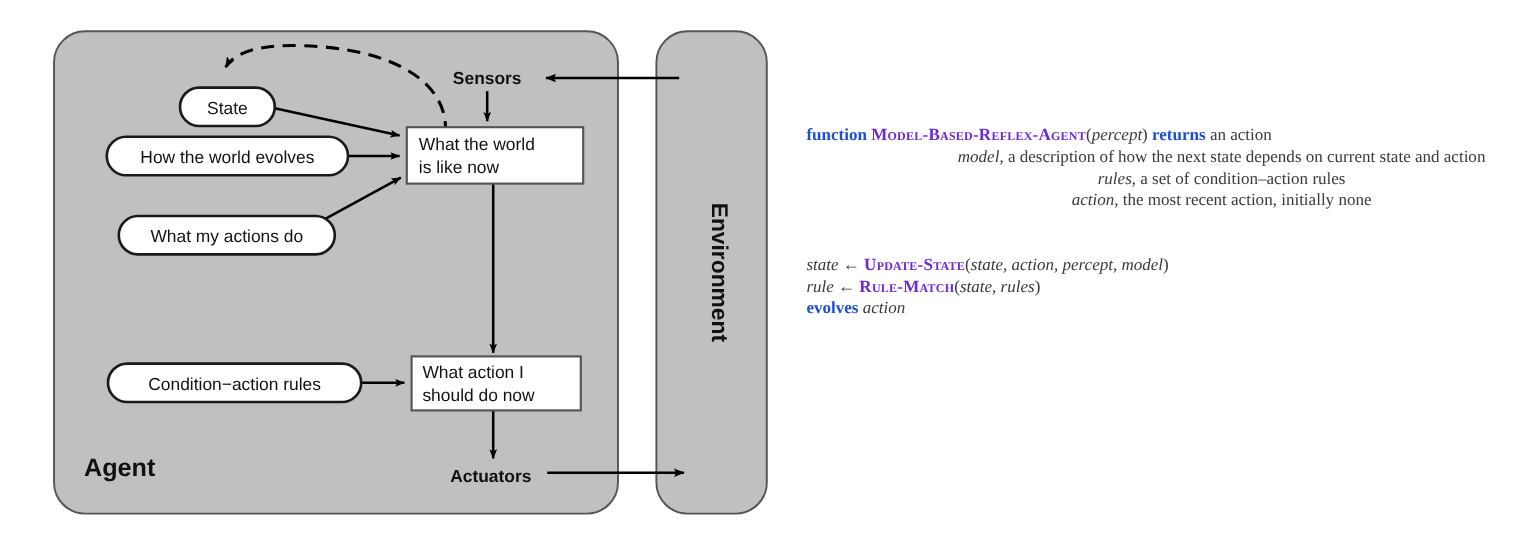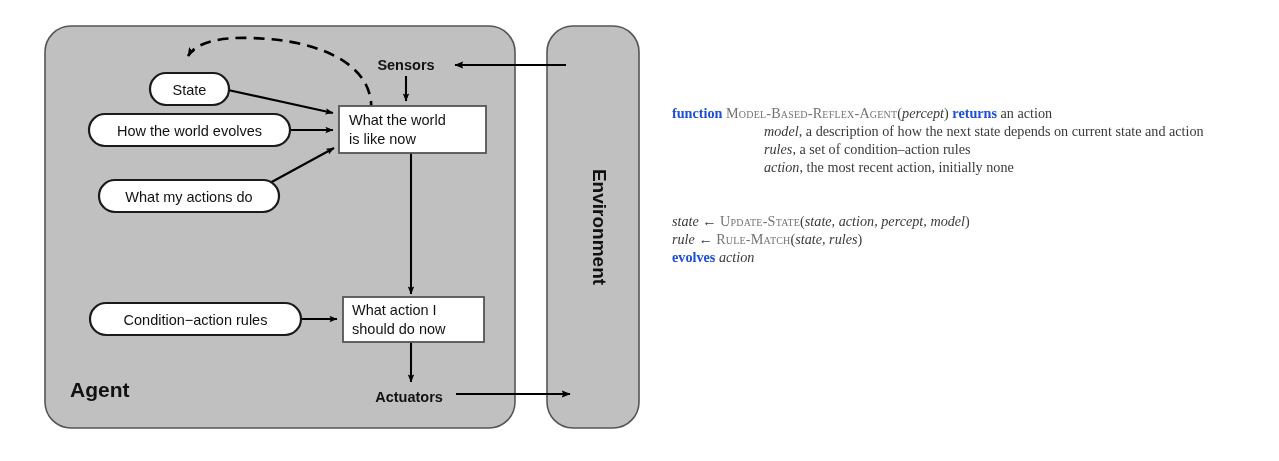--- a/index.html
+++ b/index.html
@@ -38,31 +38,32 @@
     width: 600px;
     font-family: "Liberation Serif", serif;
     font-size: 14.2px;
     line-height: 18px;
     color: #3a3a3a;
     white-space: nowrap;
   }
   .pc-line { height: 18px; }
   .pc-blank { height: 18px; }
   .ind1 { padding-left: 26px; }
-  .ind2 { padding-left: 92px; }
+  .ind2 { padding-left: 92px; text-align: center; }
   .kw {
     font-weight: bold;
     color: #1d4ed8;
     font-style: normal;
   }
   .sc {
     font-variant: small-caps;
     font-style: normal;
     letter-spacing: 0.2px;
-    color: #737373;
+    color: #6d28d9;
+    font-weight: bold;
   }
   .it { font-style: italic; }
   .rm { font-style: normal; }
 </style>
 </head>
 <body>
 
 <div id="figure">
 
   <svg class="diagram-svg" viewBox="0 0 680 461">

